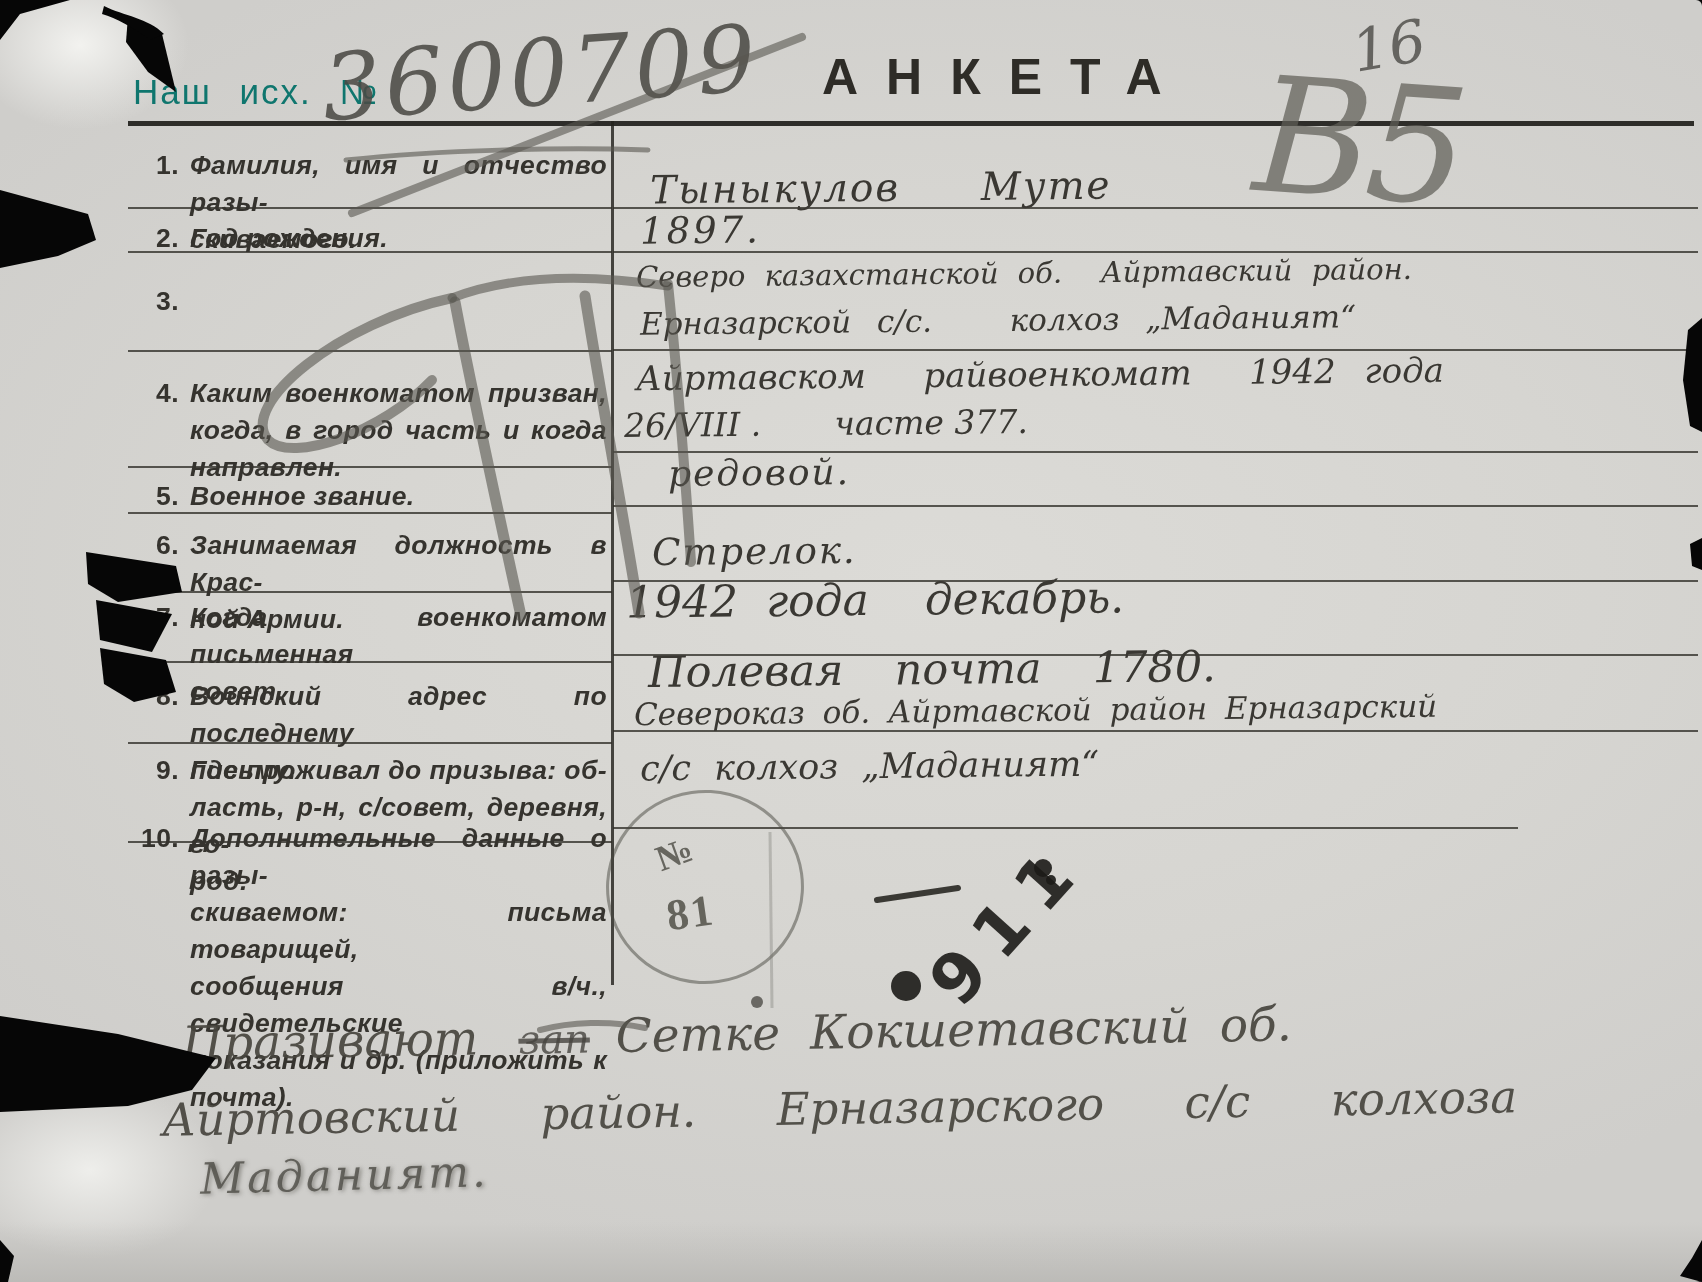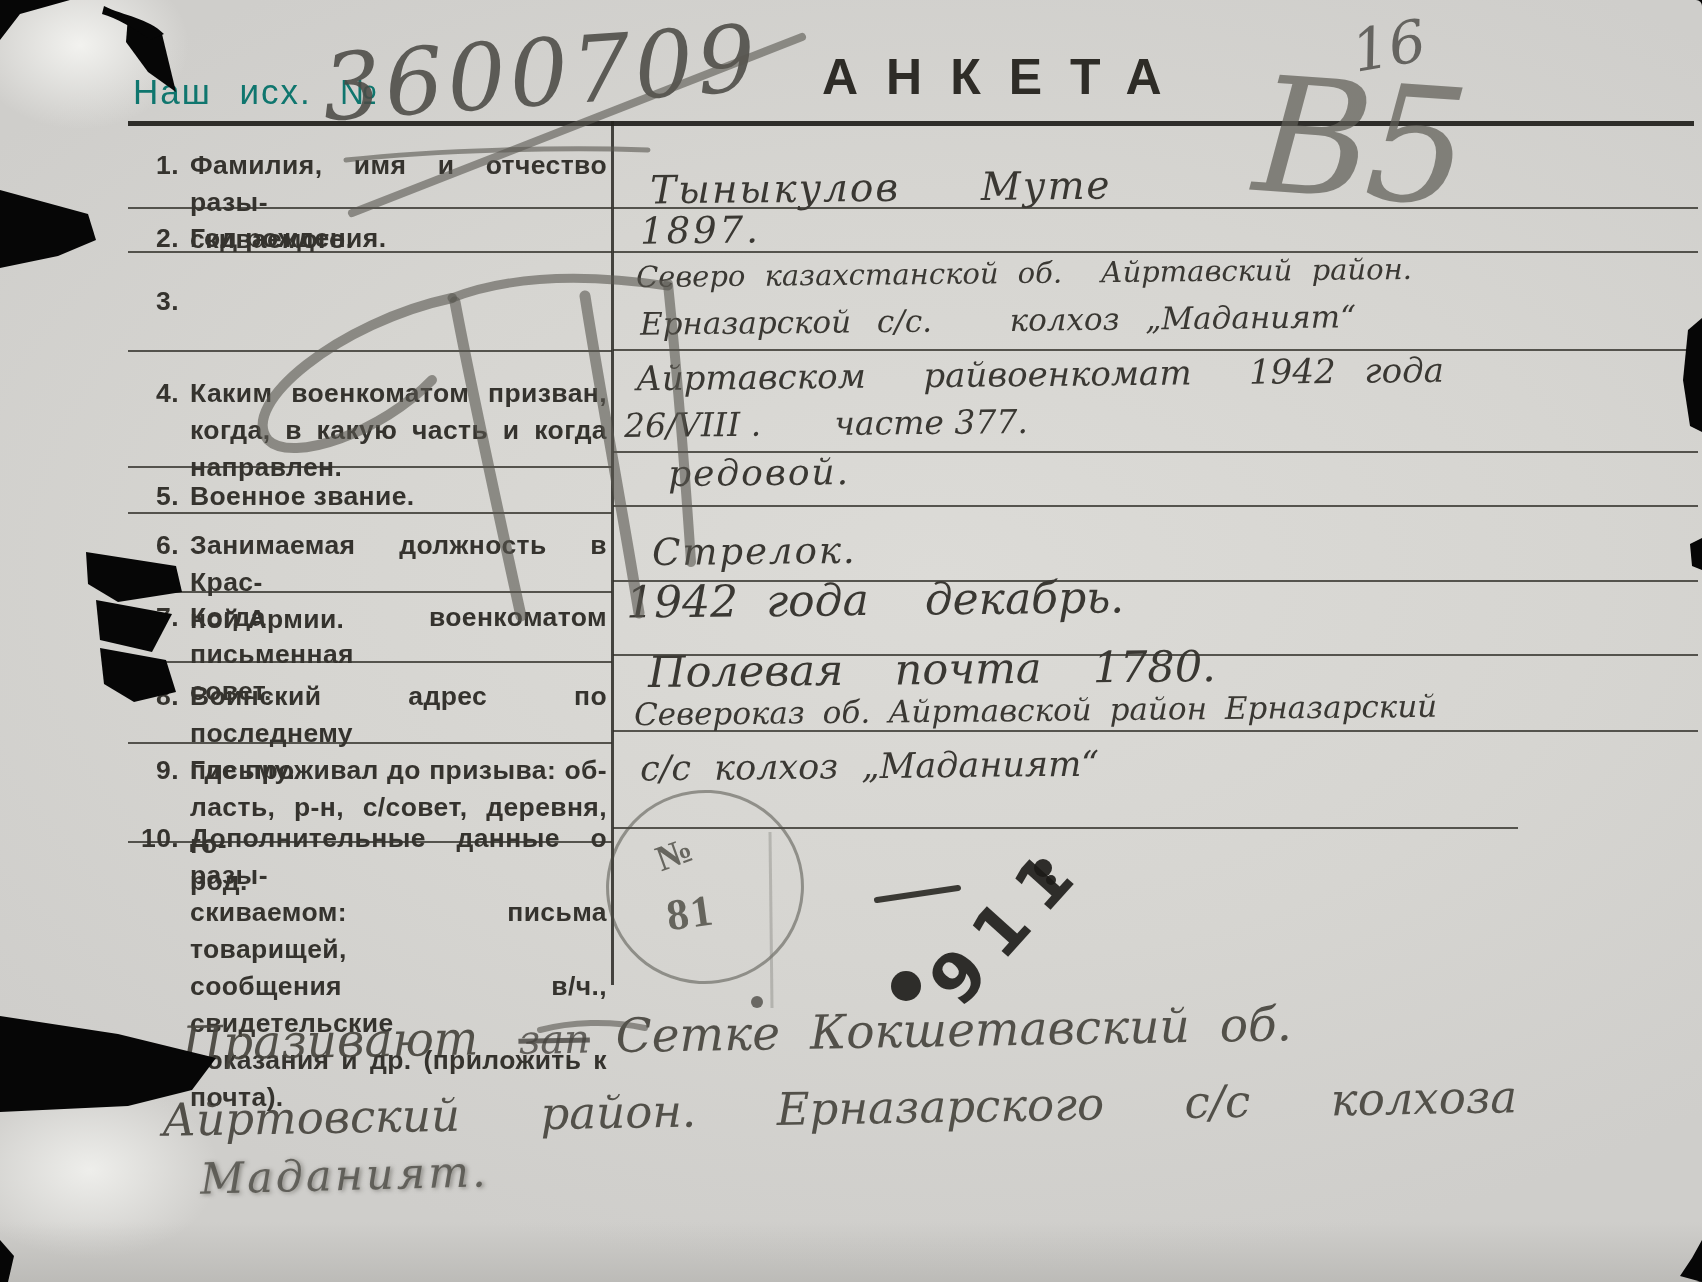--- a/index.html
+++ b/index.html
@@ -50,21 +50,21 @@
   .corner-b5 { position:absolute; left:1255px; top:48px;
                font-family:"DejaVu Serif", serif; font-style:italic;
                font-size:160px; color:rgba(95,94,88,.72); transform:rotate(4deg);
                letter-spacing:-6px; z-index:6; }
 
   .q { position:absolute; left:141px; width:466px; display:flex; gap:11px;
        font-size:26.5px; line-height:37px; font-weight:bold; color:#35332e;
        letter-spacing:0.4px; }
   .qnum { flex:none; width:38px; text-align:right; }
   .qbody { flex:1; }
-  .qline { text-align:justify; text-align-last:justify; }
+  .qline { text-align:justify; text-align-last:justify;font-style:italic; }
   .qline.last { text-align-last:left; }
 
   
   .ans { position:absolute; font-family:"DejaVu Serif", serif; font-style:italic;
          color:#3a3833; white-space:pre; transform:rotate(-0.6deg); z-index:3; }
   .a1 { left:650px; top:165px; font-size:39px; word-spacing:26px; letter-spacing:2px; }
   .a2 { left:640px; top:209px; font-size:37px; letter-spacing:3px; }
   .a3l1 { left:636px; top:256px; font-size:29px; word-spacing:10px; }
   .a3l2 { left:640px; top:302px; font-size:31px; word-spacing:16px; }
   .a4l1 { left:636px; top:354px; font-size:34px; word-spacing:18px; }
@@ -155,21 +155,21 @@
       <div class="qline last">Год рождения.</div>
     </div>
   </div>
   <div class="q" style="top:283px">
     <span class="qnum">3.</span>
   </div>
   <div class="q" style="top:375px">
     <span class="qnum">4.</span>
     <div class="qbody">
       <div class="qline">Каким военкоматом призван,</div>
-      <div class="qline">когда, в какую часть и когда</div>
+      <div class="qline">когда, в город часть и когда</div>
       <div class="qline last">направлен.</div>
     </div>
   </div>
   <div class="q" style="top:478px">
     <span class="qnum">5.</span>
     <div class="qbody">
       <div class="qline last">Военное звание.</div>
     </div>
   </div>
   <div class="q" style="top:527px">

